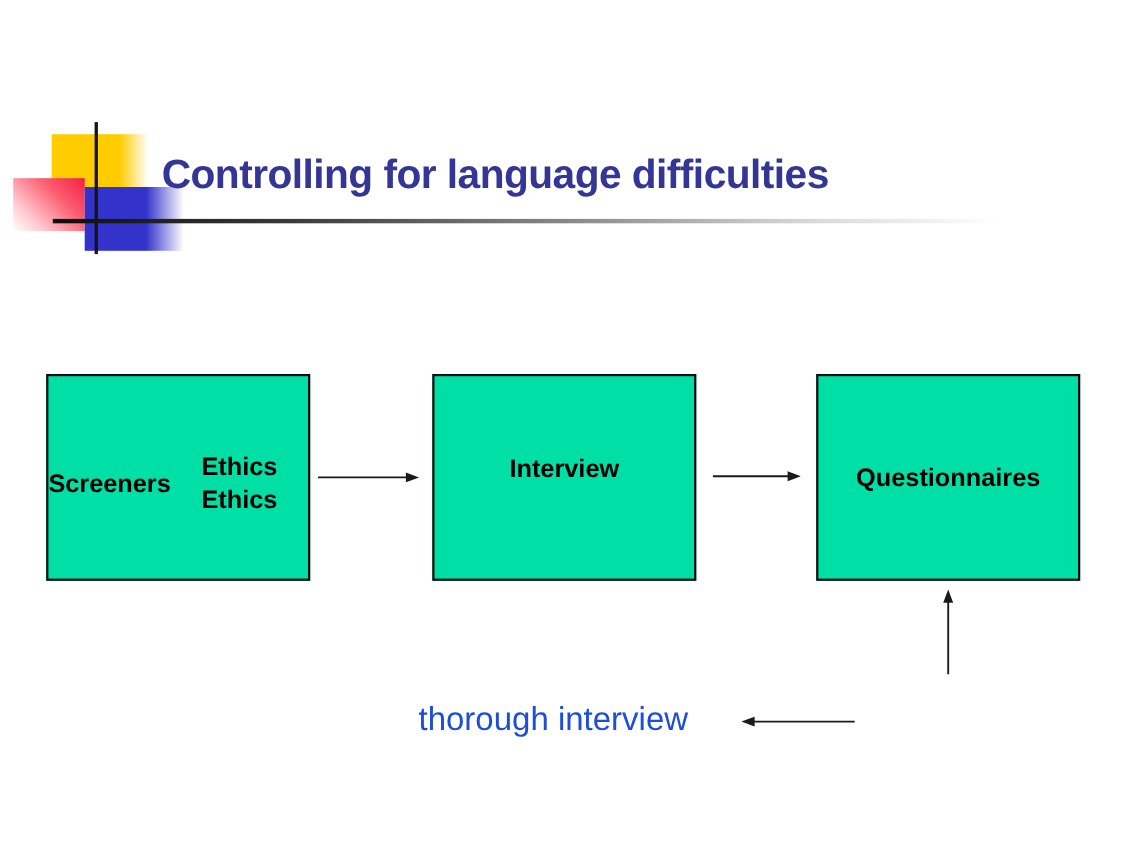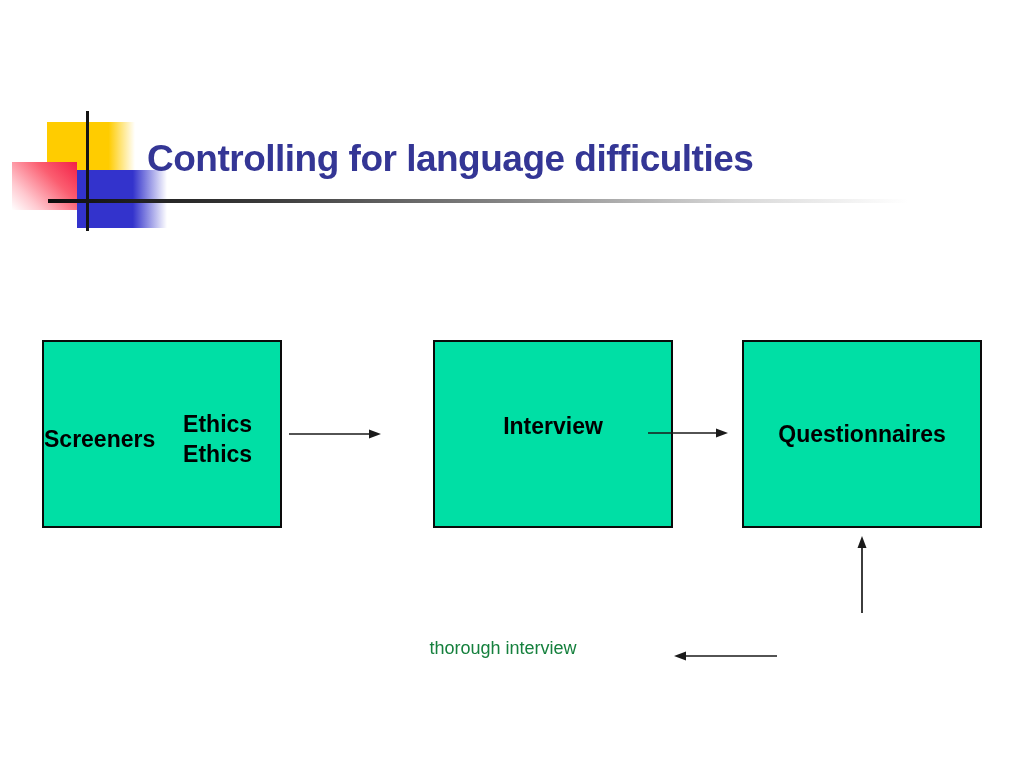--- a/index.html
+++ b/index.html
@@ -71,31 +71,31 @@
     flex-direction: row;
     align-items: center;
     justify-content: center;
     text-align: center;
     font-size: 23px;
     font-weight: bold;
     color: #000000;
     line-height: 30px;
   }
   .flow-box.first  { left: 42px;  padding-top: 10px; }
-  .flow-box.second { left: 393px; padding-bottom: 16px; margin-left: 40px; }
+  .flow-box.second { left: 393px; padding-bottom: 16px; }
   .flow-box.third  { left: 742px; padding-bottom: 0; }
 
   
   .arrow-svg { position: absolute; }
 
   
   .note {
     position: absolute;
-    font-size: 18px;
-    color: #15803d;
+    font-size: 30px;
+    color: #1d4ed8;
     white-space: nowrap;
     transform: translateX(-50%);
   }
   .note.thorough { left: 503px; top: 638px; }
   .note.dont     { left: 865px; top: 640px; }
 </style>
 </head>
 <body>
 
 <div class="slide">

